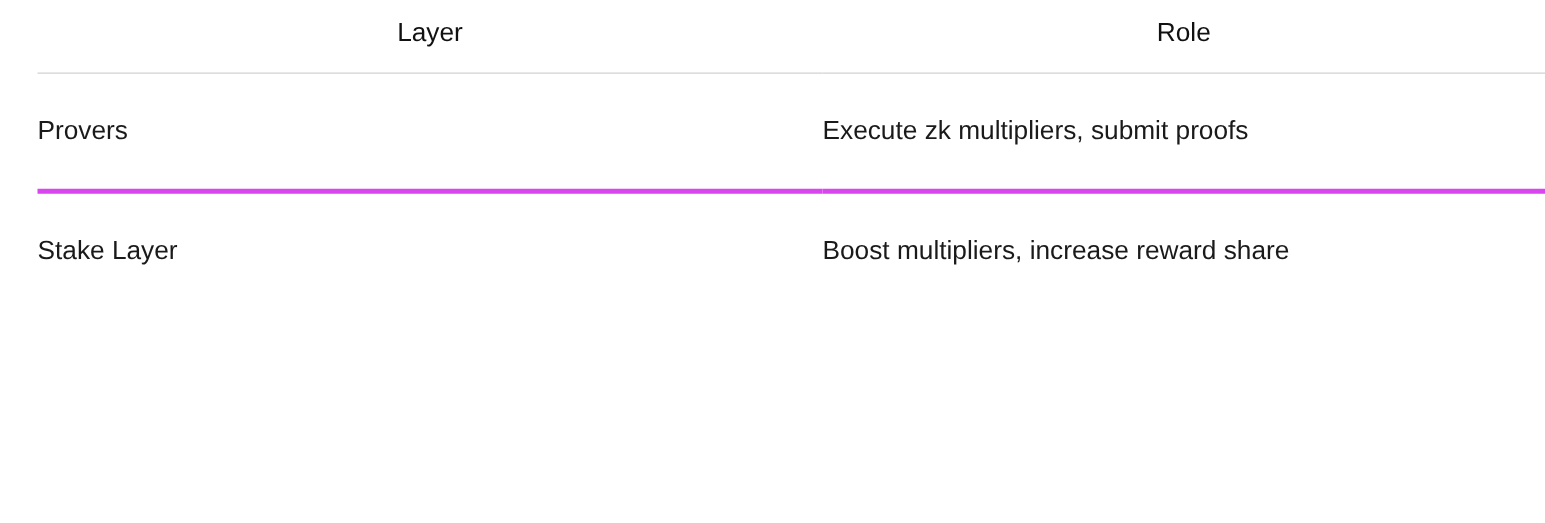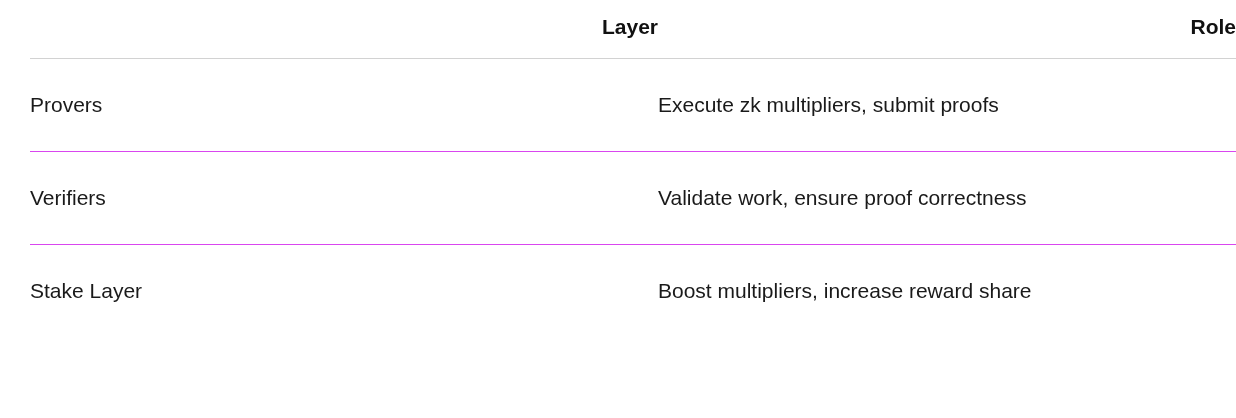--- a/index.html
+++ b/index.html
@@ -18,38 +18,38 @@
   }
   table.layer-role {
     border-collapse: collapse;
     table-layout: fixed;
     margin-left: 30px;
     width: 1206px;
   }
   table.layer-role col.col-layer { width: 628px; }
   table.layer-role col.col-role  { width: 578px; }
   table.layer-role th {
-    text-align: right;
+    text-align: center;
     vertical-align: top;
     font-size: 21px;
-    font-weight: 700;
+    font-weight: 400;
     line-height: 28px;
     color: #111111;
     padding: 13px 0 17px 0;
     border-bottom: 1px solid #d2d2d2;
   }
   table.layer-role td {
     text-align: left;
     vertical-align: middle;
     font-size: 21px;
     font-weight: 400;
     line-height: 26px;
     color: #1a1a1a;
     padding: 33px 0 33px 0;
-    border-bottom: 1px solid #d946ef;
+    border-bottom: 4px solid #d946ef;
   }
   table.layer-role tbody tr:last-child td {
     border-bottom: none;
   }
 </style>
 </head>
 <body>
 
 <div class="page">
   <table class="layer-role">
@@ -62,22 +62,18 @@
         <th>Layer</th>
         <th>Role</th>
       </tr>
     </thead>
     <tbody>
       <tr>
         <td>Provers</td>
         <td>Execute zk multipliers, submit proofs</td>
       </tr>
       <tr>
-        <td>Verifiers</td>
-        <td>Validate work, ensure proof correctness</td>
-      </tr>
-      <tr>
         <td>Stake Layer</td>
         <td>Boost multipliers, increase reward share</td>
       </tr>
     </tbody>
   </table>
 </div>
 
 </body></html>

